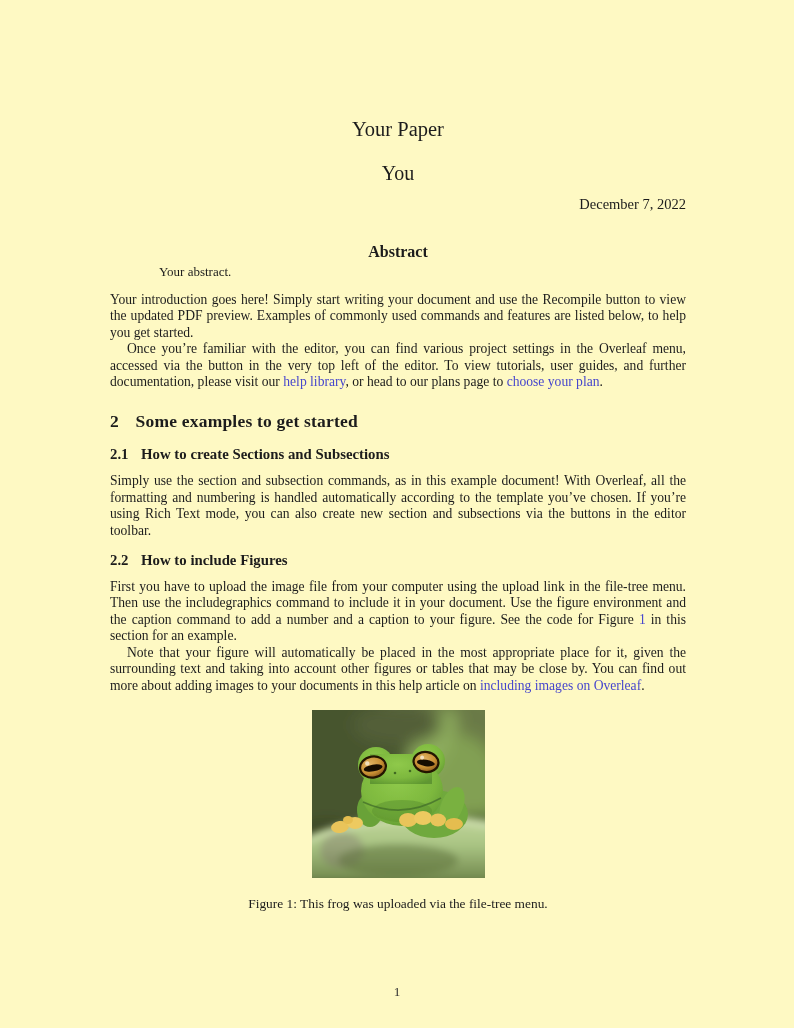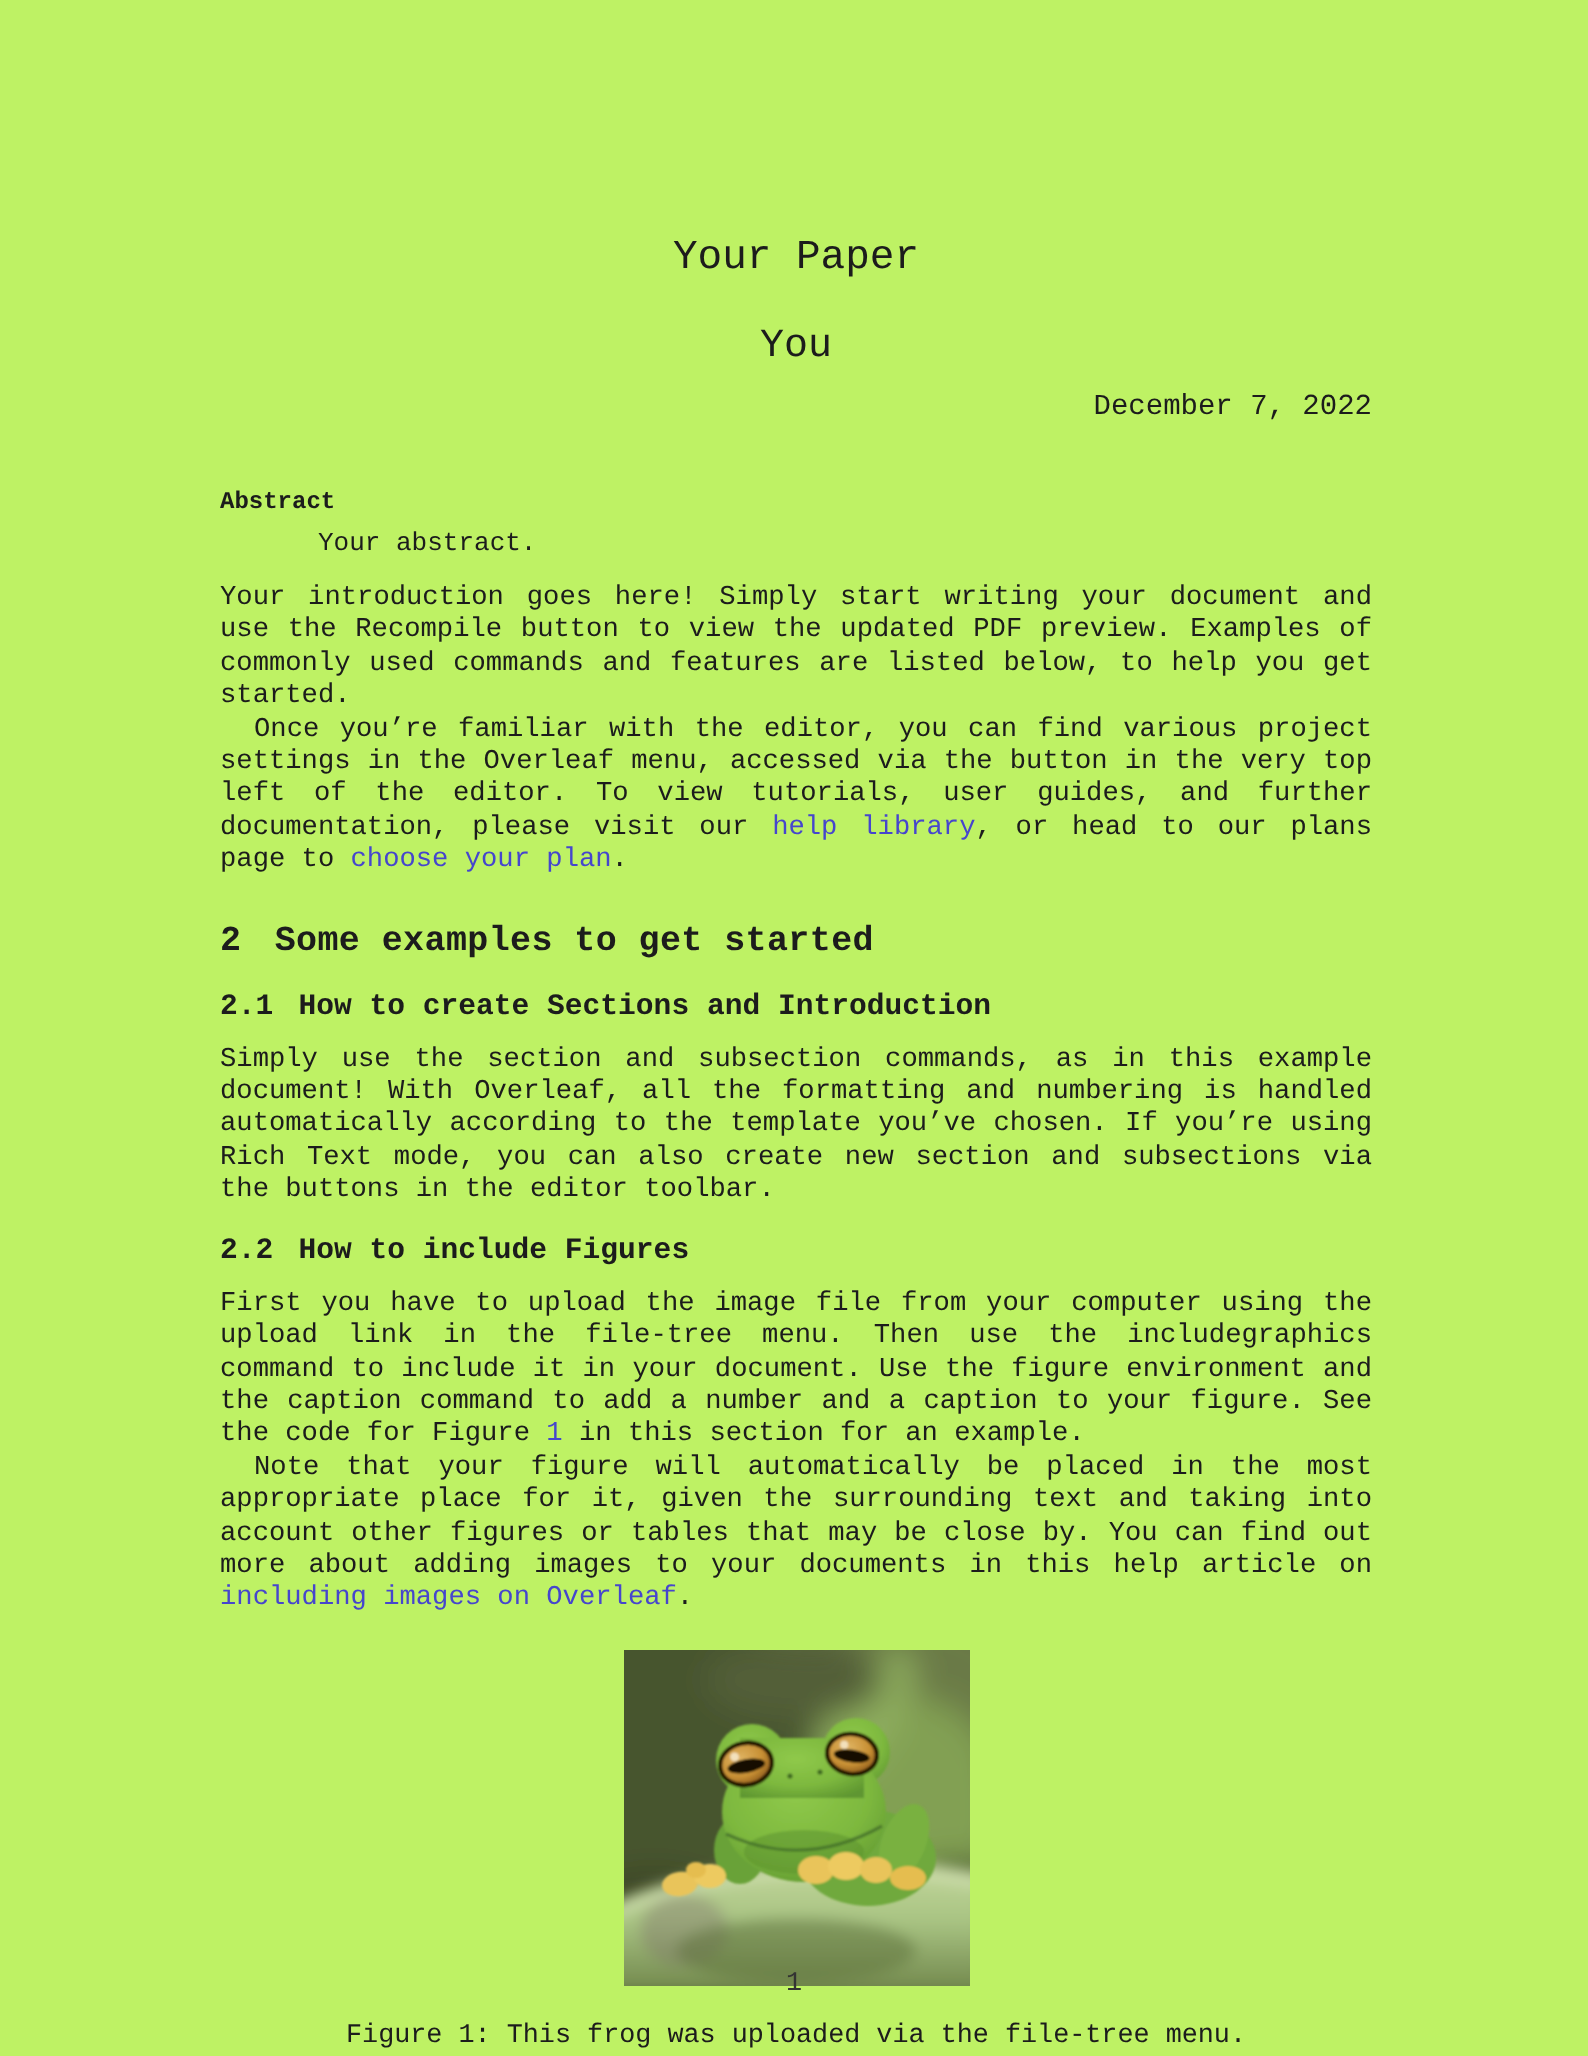--- a/index.html
+++ b/index.html
@@ -1,24 +1,24 @@
 <!DOCTYPE html>
 <html><head>
 <meta charset="utf-8">
 <style>
   html, body { margin: 0; padding: 0; background: #ffffff; }
   .page {
     position: relative;
     width: 794px;
     height: 1028px;
     margin: 0 auto;
-    background: #bef264;
+    background: #fef9c3;
     box-sizing: border-box;
     padding: 0 108px 0 110px;
-    font-family: Liberation Mono, monospace;
+    font-family: Liberation Serif, serif;
     color: #1c1c1c;
     overflow: hidden;
   }
   .doc-title {
     margin: 116px 0 0 0;
     text-align: center;
     font-size: 20.5px;
     font-weight: 400;
     line-height: 27px;
   }
@@ -29,21 +29,22 @@
     line-height: 19px;
   }
   .doc-date {
     margin-top: 12px;
     text-align: right;
     font-size: 14.5px;
     line-height: 19px;
   }
   .abstract-heading {
     margin-top: 29px;
-    font-size: 12px;
+    text-align: center;
+    font-size: 16px;
     font-weight: 700;
     line-height: 17px;
   }
   .abstract-body {
     margin: 3px 36px 0 36px;
     font-size: 13px;
     line-height: 17px;
     text-indent: 13px;
   }
   h1.section {
@@ -110,21 +111,21 @@
   <div class="abstract-heading" data-name="abstract-heading">Abstract</div>
   <div class="abstract-body" data-name="abstract-text">Your abstract.</div>
 
 
   <p class="bp par-first" data-name="intro-paragraph-1">Your introduction goes here! Simply start writing your document and use the Recompile button to view the updated PDF preview. Examples of commonly used commands and features are listed below, to help you get started.</p>
 
   <p class="bp par-follow" data-name="intro-paragraph-2"><span data-name="intro-p2-text-a">Once you’re familiar with the editor, you can find various project settings in the Overleaf menu, accessed via the button in the very top left of the editor. To view tutorials, user guides, and further documentation, please visit our </span><a class="link" data-name="help-library-link" style="color: rgb(70, 70, 205);">help library</a><span data-name="intro-p2-text-b">, or head to our plans page to </span><a class="link" data-name="choose-your-plan-link" style="color: rgb(70, 70, 205);">choose your plan</a><span data-name="intro-p2-text-c">.</span></p>
 
   <h1 class="section" data-name="section-2-heading"><span class="sec-num" data-name="section-2-number">2</span><span data-name="section-2-title">Some examples to get started</span></h1>
 
-  <h2 class="subsection" data-name="subsection-2-1-heading"><span class="sub-num" data-name="subsection-2-1-number">2.1</span><span data-name="subsection-2-1-title">How to create Sections and Introduction</span></h2>
+  <h2 class="subsection" data-name="subsection-2-1-heading"><span class="sub-num" data-name="subsection-2-1-number">2.1</span><span data-name="subsection-2-1-title">How to create Sections and Subsections</span></h2>
 
   <p class="bp par-first" data-name="sections-paragraph">Simply use the section and subsection commands, as in this example document! With Overleaf, all the formatting and numbering is handled automatically according to the template you’ve chosen. If you’re using Rich Text mode, you can also create new section and subsections via the buttons in the editor toolbar.</p>
 
   <h2 class="subsection" data-name="subsection-2-2-heading"><span class="sub-num" data-name="subsection-2-2-number">2.2</span><span data-name="subsection-2-2-title">How to include Figures</span></h2>
 
   <p class="bp par-first" data-name="figures-paragraph-1"><span data-name="figures-p1-text-a">First you have to upload the image file from your computer using the upload link in the file-tree menu. Then use the includegraphics command to include it in your document. Use the figure environment and the caption command to add a number and a caption to your figure. See the code for Figure </span><a class="link" data-name="figure-1-reference-link" style="color: rgb(70, 70, 205);">1</a><span data-name="figures-p1-text-b"> in this section for an example.</span></p>
 
   <p class="bp par-follow" data-name="figures-paragraph-2"><span data-name="figures-p2-text-a">Note that your figure will automatically be placed in the most appropriate place for it, given the surrounding text and taking into account other figures or tables that may be close by. You can find out more about adding images to your documents in this help article on </span><a class="link" data-name="including-images-link" style="color: rgb(70, 70, 205);">including images on Overleaf</a><span data-name="figures-p2-text-b">.</span></p>
 
   <div class="figure-block" data-name="figure-1">

